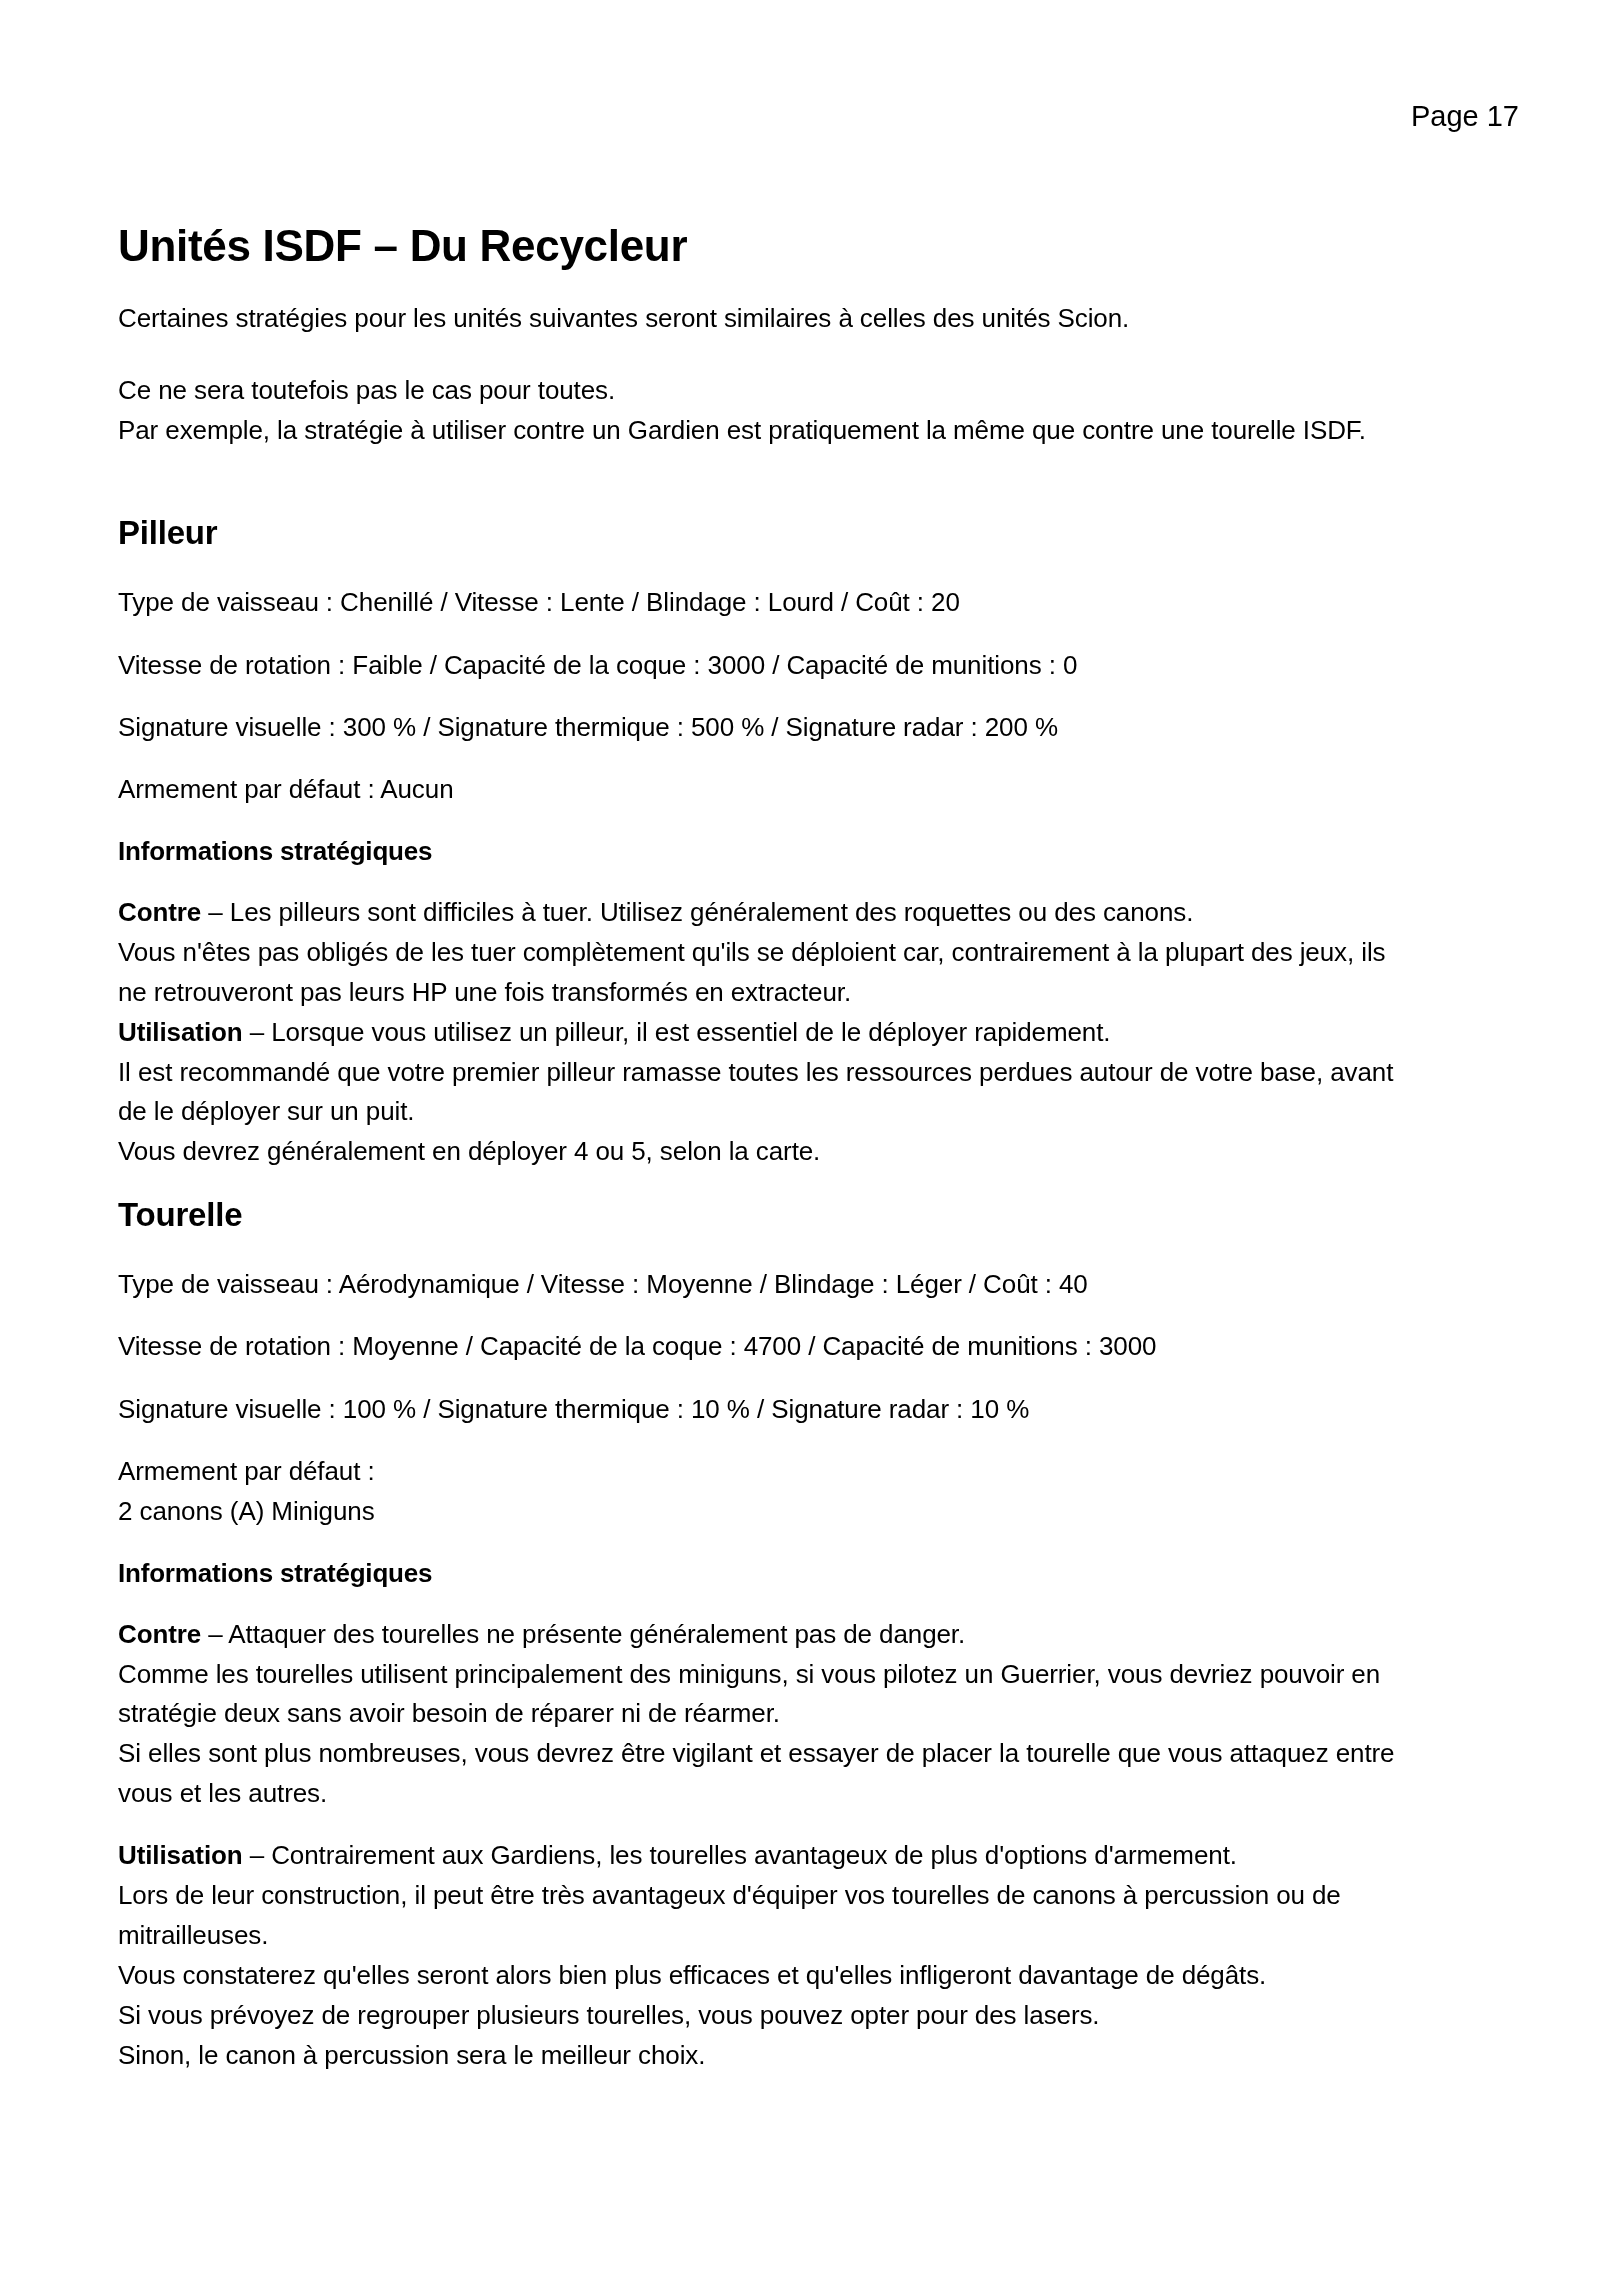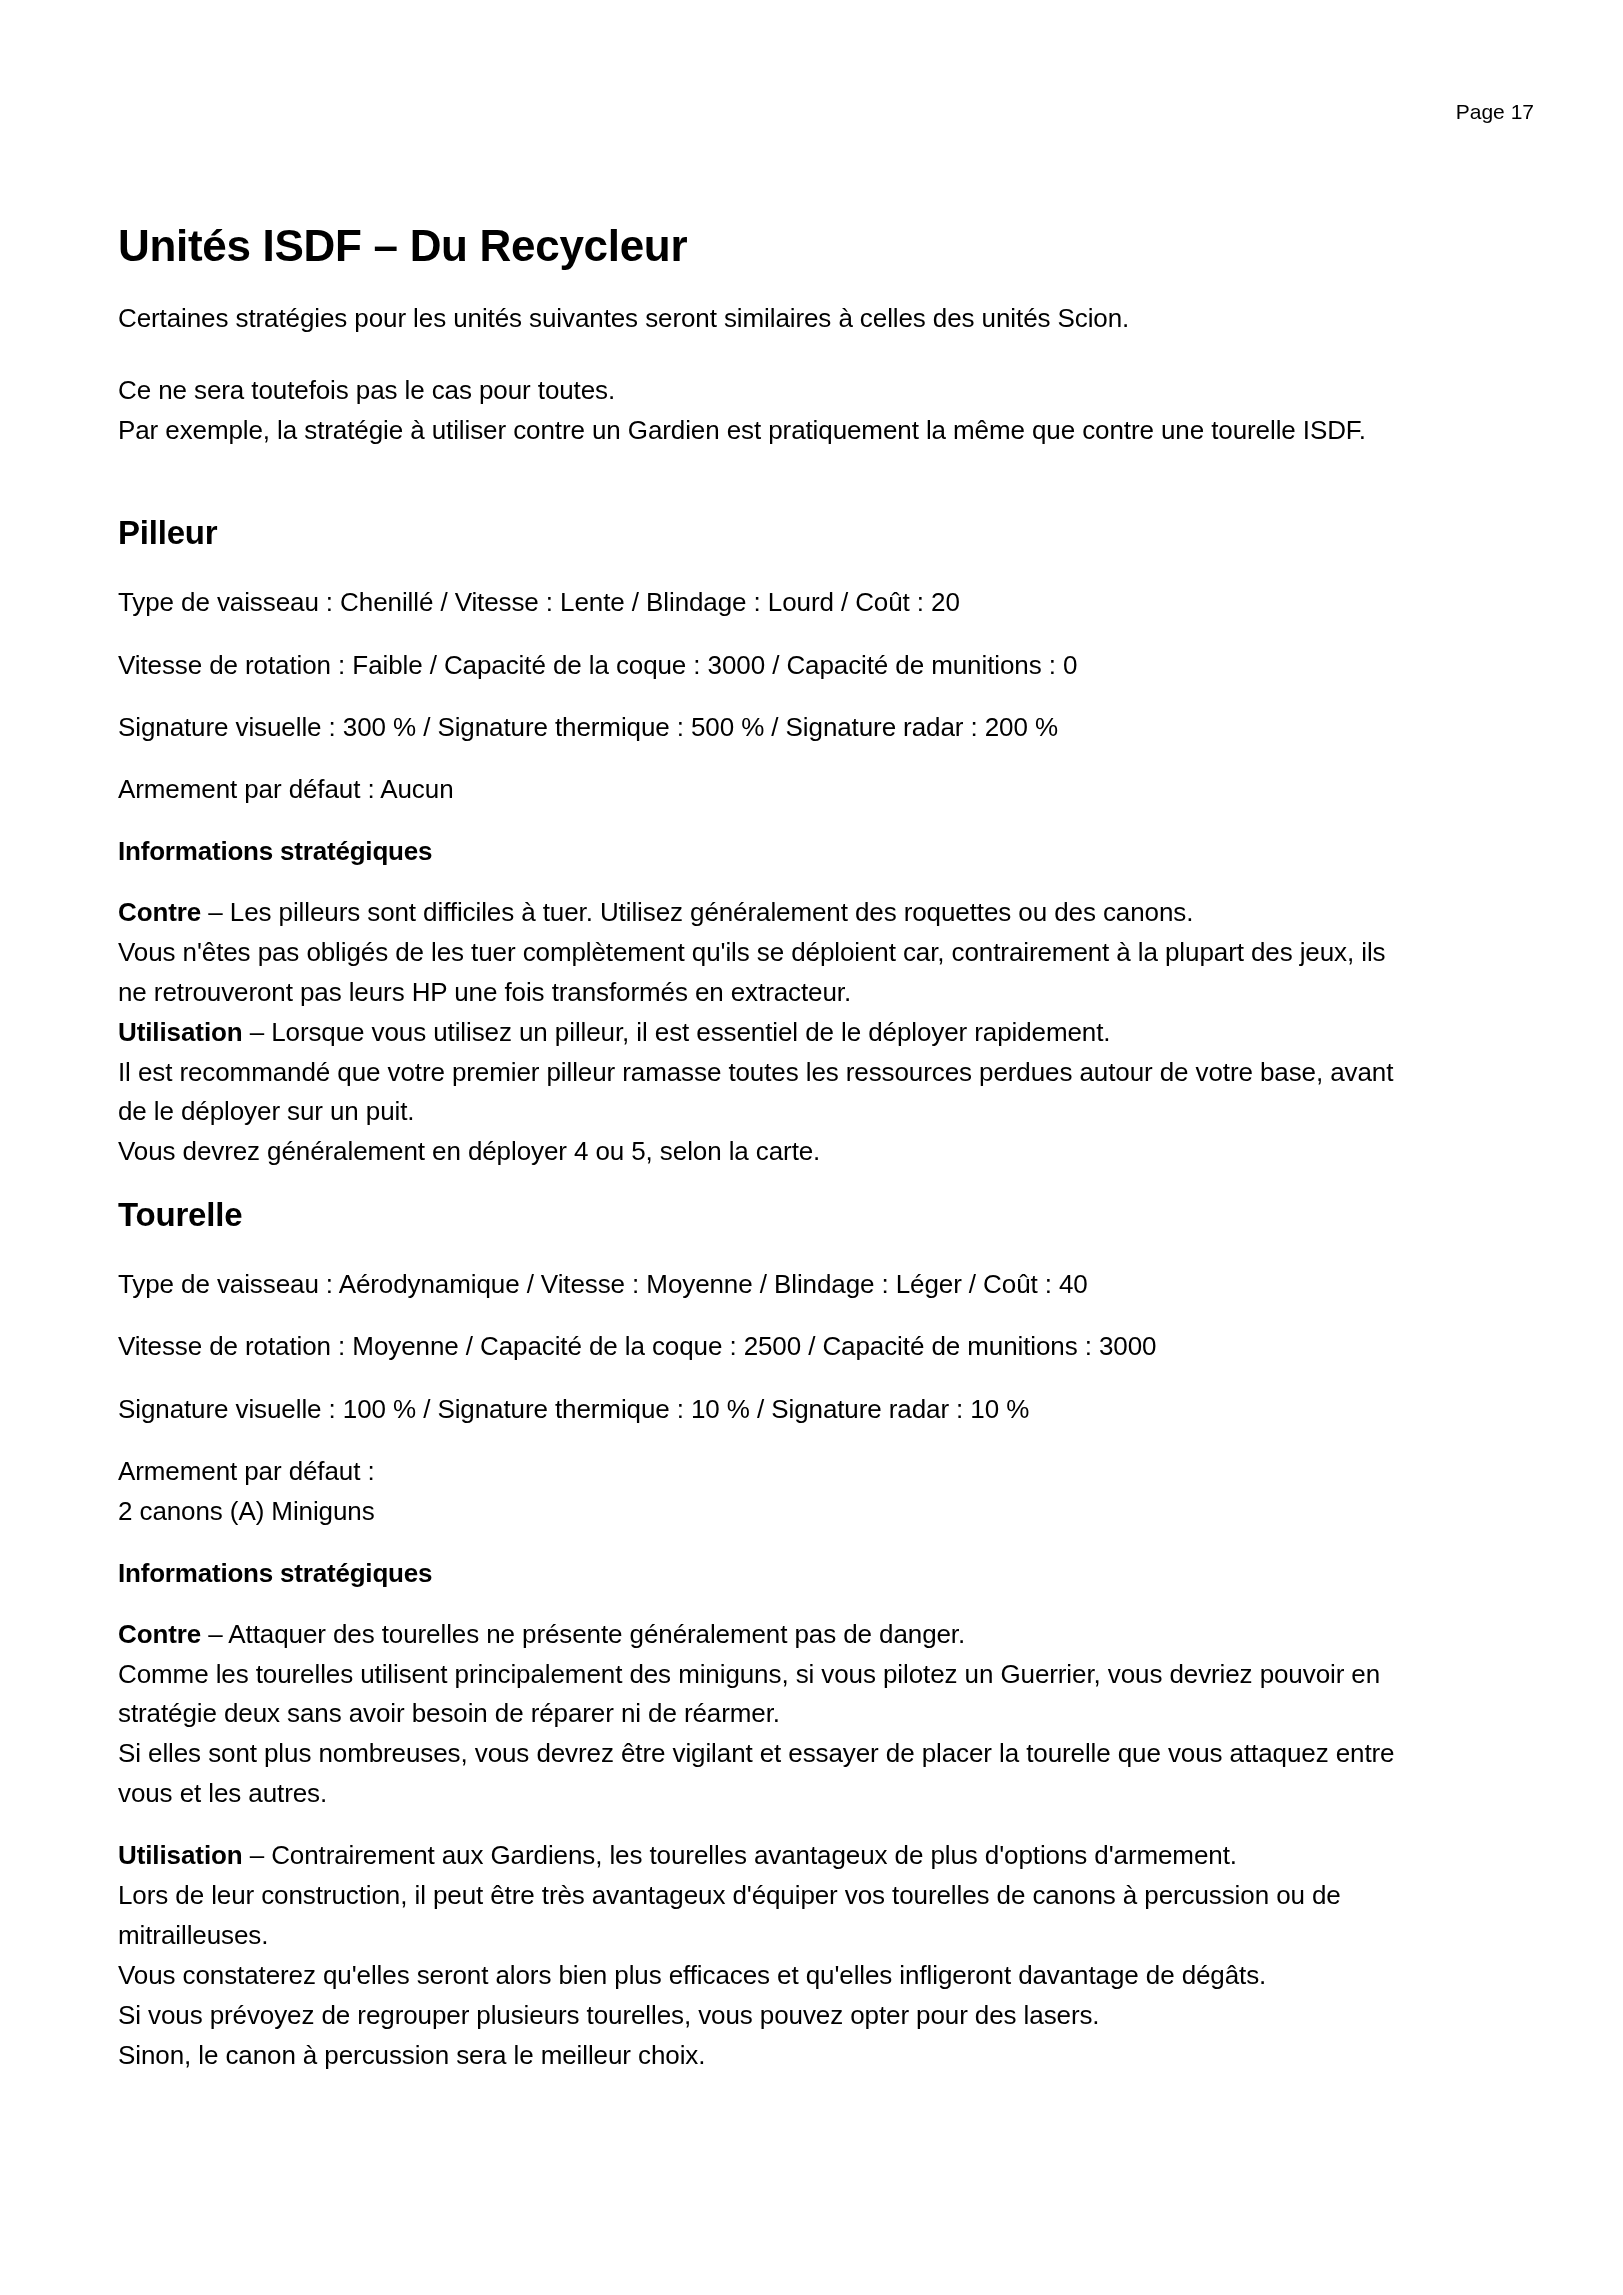--- a/index.html
+++ b/index.html
@@ -1,19 +1,19 @@
 <!DOCTYPE html>
 <html style="font-size:10.5px"><head>
 <meta charset="utf-8">
 <style>
   html, body { margin:0; padding:0; background:#ffffff; }
   body { width:1623px; height:2295px; position:relative; overflow:hidden;
          font-family:"Liberation Sans", sans-serif; color:#000; }
   .abs { position:absolute; left:118px; white-space:nowrap; }
-  .pagenum { position:absolute; right:89px; top:100px; font-size:21px;text-align:right; }
+  .pagenum { position:absolute; right:104px; top:100px; font-size:29px;text-align:right; }
   .title { font-size:44px; font-weight:bold; top:221px; letter-spacing:-0.3px; }
   .h2 { font-size:33px; font-weight:bold; letter-spacing:-0.2px; }
   .p { font-size:26px; line-height:40px; letter-spacing:-0.1px; }
   .b { font-weight:bold; }
   .h3 { font-size:26px; font-weight:bold; letter-spacing:-0.2px; }
 </style>
 </head>
 <body>
 
 <div class="pagenum">Page 17</div>
@@ -38,21 +38,21 @@
 <div class="abs p" style="top:972px">ne retrouveront pas leurs HP une fois transformés en extracteur.</div>
 <div class="abs p" style="top:1012px">
   <span class="b">Utilisation</span><span> – Lorsque vous utilisez un pilleur, il est essentiel de le déployer rapidement.</span>
 </div>
 <div class="abs p" style="top:1052px">Il est recommandé que votre premier pilleur ramasse toutes les ressources perdues autour de votre base, avant</div>
 <div class="abs p" style="top:1091px">de le  déployer sur un puit.</div>
 <div class="abs p" style="top:1131px">Vous devrez généralement en déployer 4 ou 5, selon la carte.</div>
 
 <div class="abs h2" style="top:1196px">Tourelle</div>
 <div class="abs p" style="top:1264px">Type de vaisseau : Aérodynamique  /  Vitesse : Moyenne  /  Blindage : Léger  /  Coût : 40</div>
-<div class="abs p" style="top:1326px">Vitesse de rotation : Moyenne  /  Capacité de la coque : 2500  /  Capacité de munitions : 3000</div>
+<div class="abs p" style="top:1326px">Vitesse de rotation : Moyenne  /  Capacité de la coque : 4700  /  Capacité de munitions : 3000</div>
 <div class="abs p" style="top:1389px">Signature visuelle : 100 %  /  Signature thermique : 10 %  /  Signature radar : 10 %</div>
 <div class="abs p" style="top:1451px">Armement par défaut :</div>
 <div class="abs p" style="top:1491px">2 canons (A) Miniguns</div>
 <div class="abs h3" style="top:1558px">Informations stratégiques</div>
 
 <div class="abs p" style="top:1614px">
   <span class="b">Contre</span><span> – Attaquer des tourelles ne présente généralement pas de danger.</span>
 </div>
 <div class="abs p" style="top:1654px">Comme les tourelles utilisent principalement des miniguns, si vous pilotez un Guerrier, vous devriez pouvoir en</div>
 <div class="abs p" style="top:1693px">stratégie deux sans avoir besoin de réparer ni de réarmer.</div>

